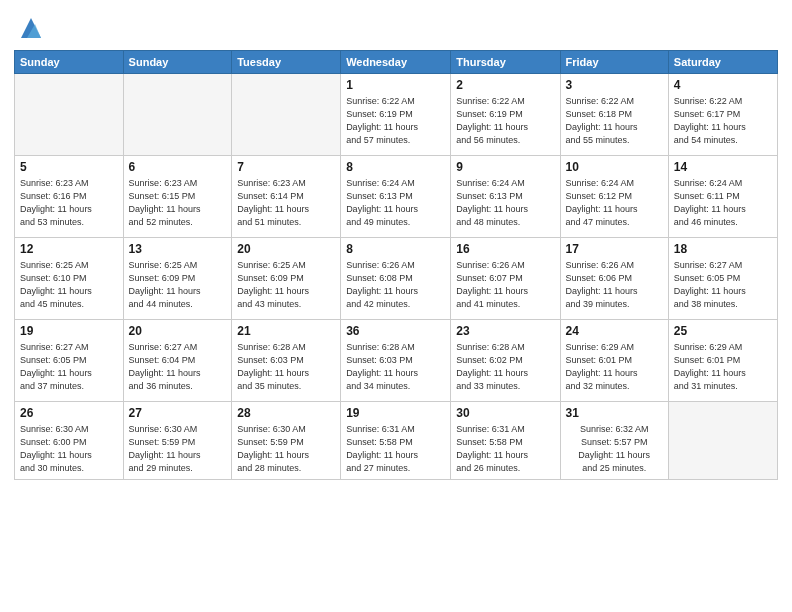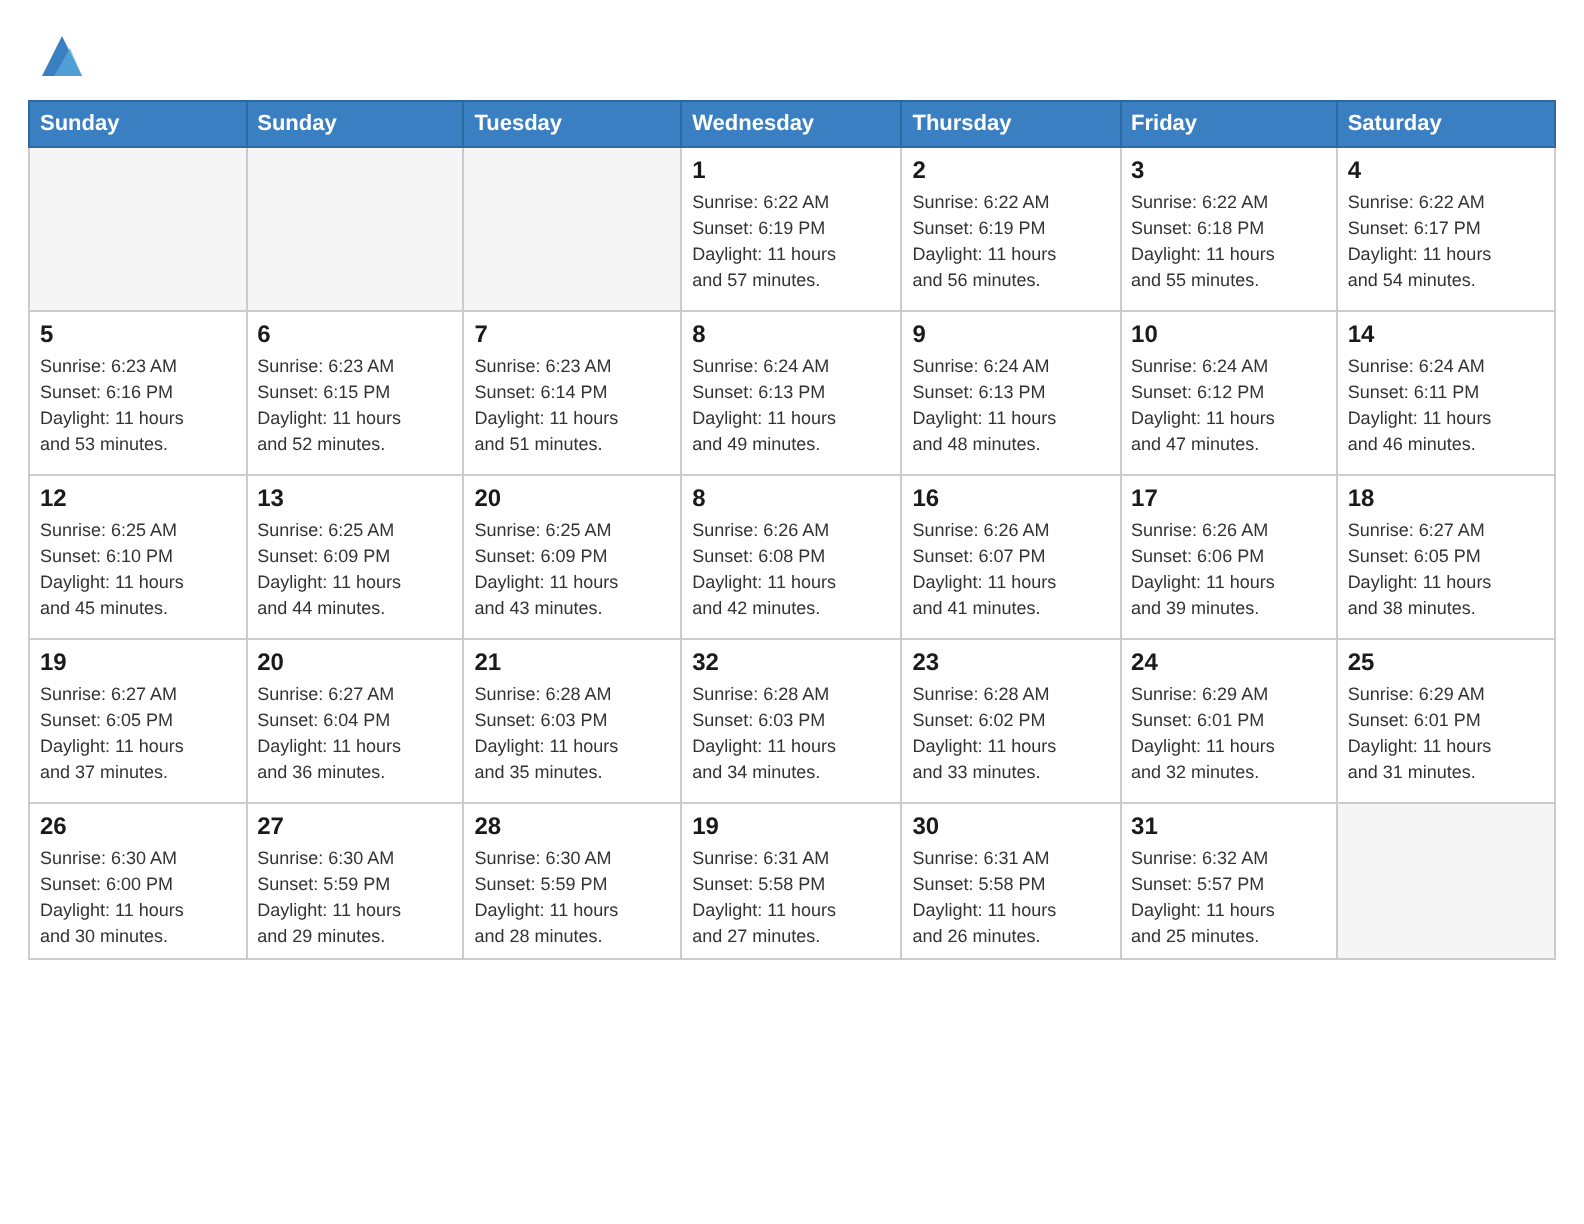--- a/index.html
+++ b/index.html
@@ -283,21 +283,21 @@
 and 36 minutes.</div>
           </td>
           <td>
             <div class="day-number">21</div>
             <div class="day-info" style="white-space: pre-line;">Sunrise: 6:28 AM
 Sunset: 6:03 PM
 Daylight: 11 hours
 and 35 minutes.</div>
           </td>
           <td>
-            <div class="day-number">32</div>
+            <div class="day-number">36</div>
             <div class="day-info" style="white-space: pre-line;">Sunrise: 6:28 AM
 Sunset: 6:03 PM
 Daylight: 11 hours
 and 34 minutes.</div>
           </td>
           <td>
             <div class="day-number">23</div>
             <div class="day-info" style="white-space: pre-line;">Sunrise: 6:28 AM
 Sunset: 6:02 PM
 Daylight: 11 hours
@@ -349,21 +349,21 @@
           </td>
           <td>
             <div class="day-number">30</div>
             <div class="day-info" style="white-space: pre-line;">Sunrise: 6:31 AM
 Sunset: 5:58 PM
 Daylight: 11 hours
 and 26 minutes.</div>
           </td>
           <td>
             <div class="day-number">31</div>
-            <div class="day-info" style="white-space: pre-line;">Sunrise: 6:32 AM
+            <div class="day-info" style="white-space: pre-line; text-align: center;">Sunrise: 6:32 AM
 Sunset: 5:57 PM
 Daylight: 11 hours
 and 25 minutes.</div>
           </td>
           <td class="empty"></td>
         </tr>
       </tbody>
   </table>
 </div>
 

